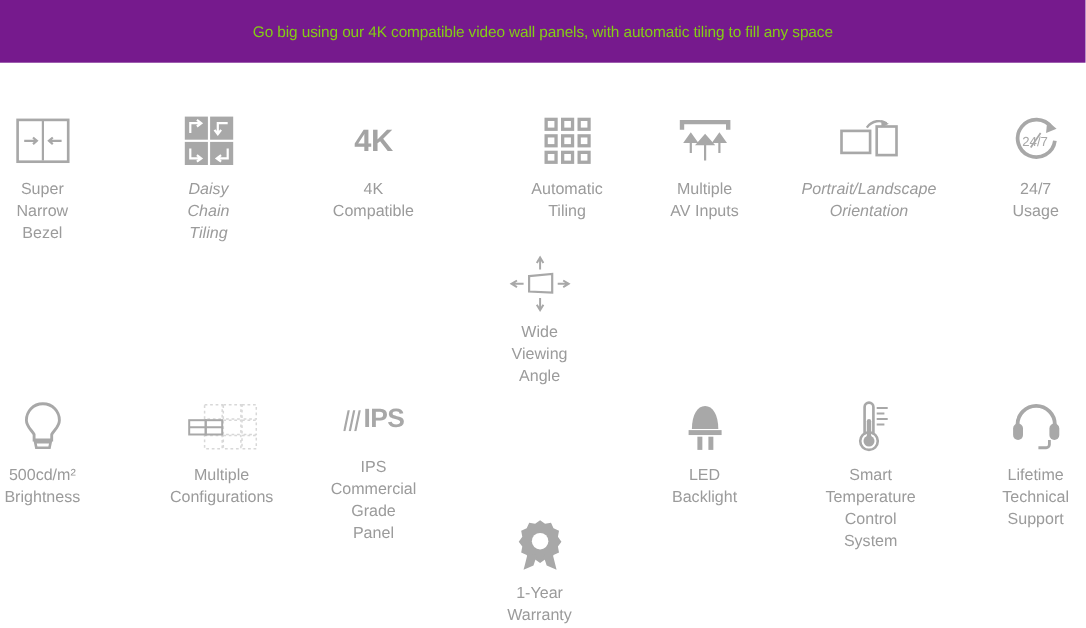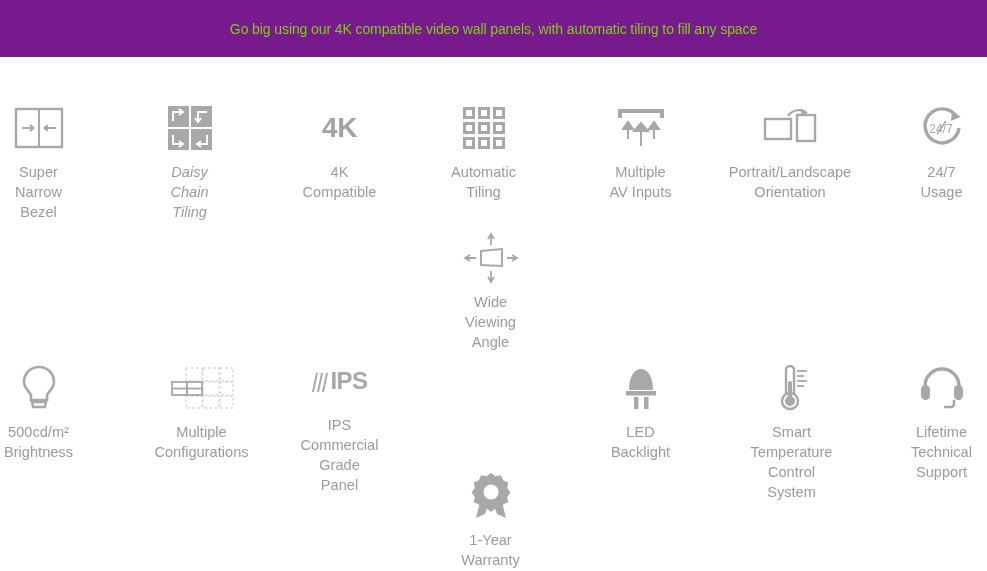--- a/index.html
+++ b/index.html
@@ -128,21 +128,21 @@
     </div>
 
     <div class="feature" style="left:269px; top:42px;text-align:center;">
       <div class="icon-wrap">
         <span class="fourk">4K</span>
       </div>
       <div class="f-label">4K
 Compatible</div>
     </div>
 
-    <div class="feature" style="left:413px; top:42px;">
+    <div class="feature" style="left:445px; top:42px;">
       <div class="icon-wrap">
         <svg width="44" height="44" viewBox="0 0 44 44">
           <g fill="#a8a8a8">
             <rect x="1" y="1" width="12" height="12"></rect>
             <rect x="16" y="1" width="12" height="12"></rect>
             <rect x="31" y="1" width="12" height="12"></rect>
             <rect x="1" y="16" width="12" height="12"></rect>
             <rect x="16" y="16" width="12" height="12"></rect>
             <rect x="31" y="16" width="12" height="12"></rect>
             <rect x="1" y="31" width="12" height="12"></rect>
@@ -172,21 +172,21 @@
           <path d="M5 12 L5 5 L47 5 L47 12" stroke="#a8a8a8" fill="none" stroke-width="4"></path>
           <path d="M26 40 L26 19 M19 25 L26 17 L33 25 Z" fill="#a8a8a8" stroke="#a8a8a8" stroke-width="2"></path>
           <path d="M13 33 L13 18 M8 23 L13 16 L18 23 Z" fill="#a8a8a8" stroke="#a8a8a8" stroke-width="2"></path>
           <path d="M39 33 L39 18 M34 23 L39 16 L44 23 Z" fill="#a8a8a8" stroke="#a8a8a8" stroke-width="2"></path>
         </svg>
       </div>
       <div class="f-label">Multiple
 AV Inputs</div>
     </div>
 
-    <div class="feature" style="left:690px; top:42px; width:200px;">
+    <div class="feature" style="left:690px; top:42px; width:200px;font-style:italic;">
       <div class="icon-wrap">
         <svg width="54" height="42" viewBox="0 0 54 42">
           <rect x="2" y="12" width="26" height="20" class="grayst" stroke-width="2.4"></rect>
           <rect x="34" y="8" width="18" height="26" class="grayst" stroke-width="2.4"></rect>
           <path d="M25 9 C30 2, 38 2, 43 5" stroke="#a8a8a8" fill="none" stroke-width="2.2"></path>
           <path d="M38 2 L45 5.5 L38.5 9 Z" fill="#a8a8a8"></path>
         </svg>
       </div>
       <div class="f-label">Portrait/Landscape
 Orientation</div>

